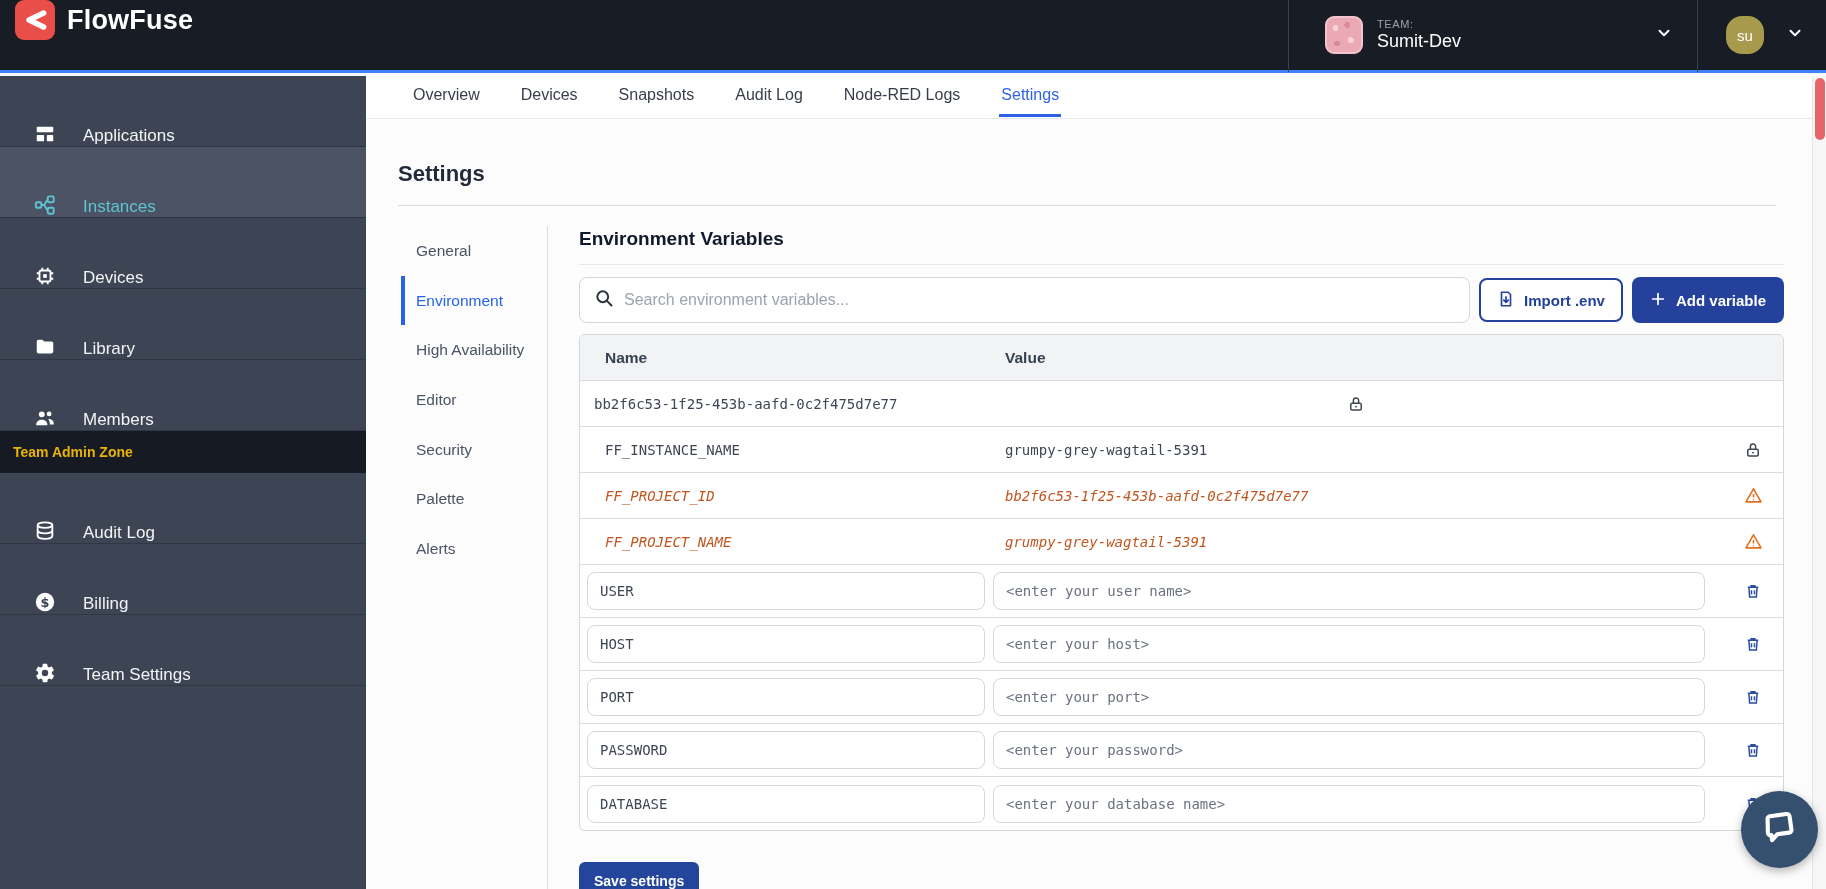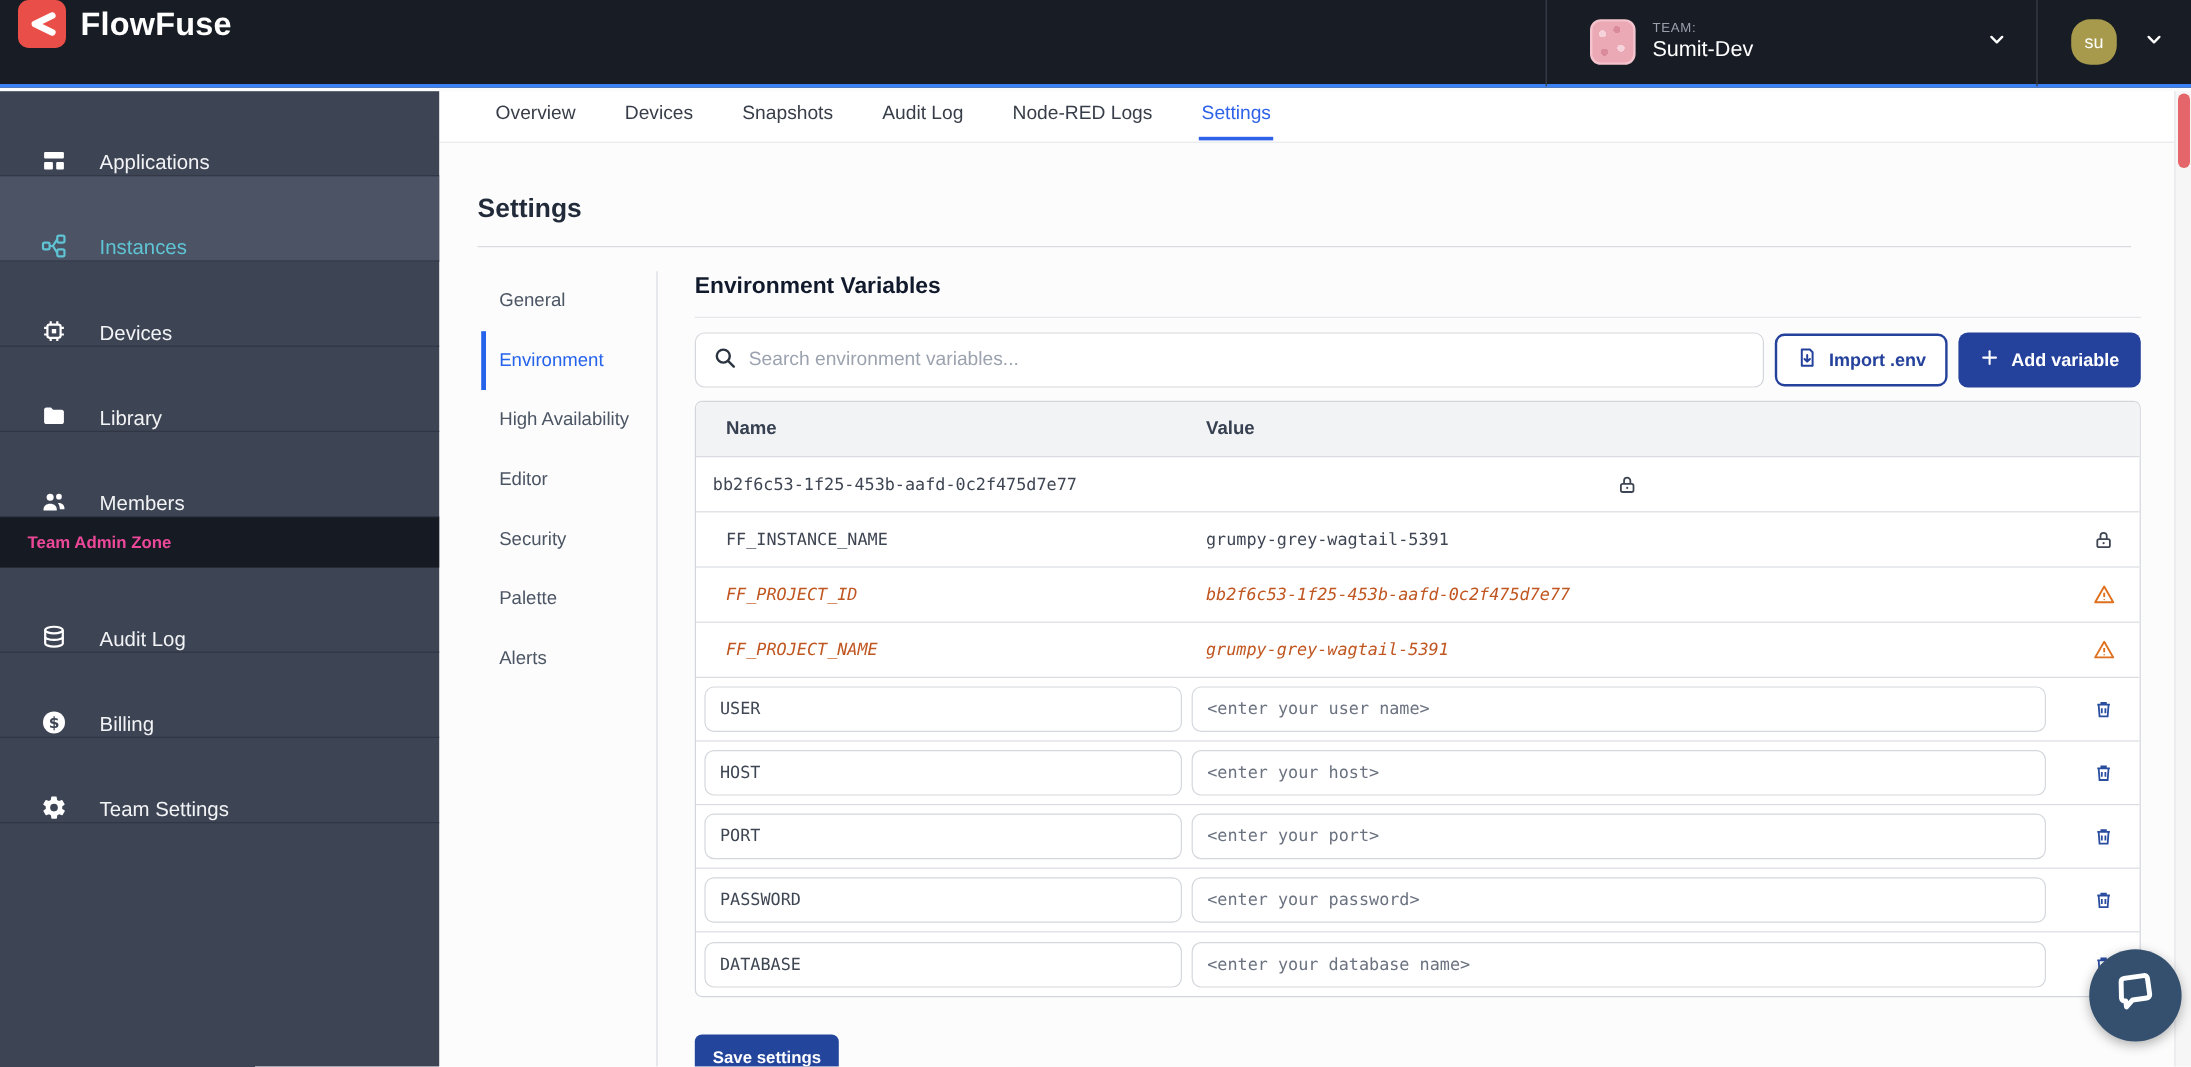--- a/index.html
+++ b/index.html
@@ -31,22 +31,22 @@
   .user-avatar { width:38px; height:38px; border-radius:16px; background:#a89a4d; color:#fff;
     font-size:15px; display:flex; align-items:center; justify-content:center; }
 
   
   .sidebar { position:absolute; left:0; top:76px; width:366px; height:813px; background:#3d4454; z-index:20; }
   .side-item { display:flex; align-items:flex-end; gap:26px; height:71px; padding-left:33px;
     color:#f2f3f5; font-size:17px; border-bottom:1px solid #303644; cursor:pointer; }
   .side-item .sicon { width:24px; height:24px; display:flex; align-items:center; justify-content:center; color:#ffffff; }
   .side-item.active { background:#4b5364; color:#5fc4d3; }
   .side-item.active .sicon { color:#5fc4d3; }
-  .admin-zone { height:42px; background:#161a22; color:#ec4899; font-size:14px; font-weight:bold;
-    display:flex; align-items:center; padding-left:23px; }
+  .admin-zone { height:42px; background:#161a22; color:#eab308; font-size:14px; font-weight:bold;
+    display:flex; align-items:center; padding-left:13px; }
 
   
   .main { position:absolute; left:366px; top:76px; right:14px; bottom:0; background:#fcfcfd; overflow:hidden; }
   .tabbar { height:43px; background:#fff; border-bottom:1px solid #e8e9ec;
     display:flex; align-items:center; gap:37px; padding-left:45px; }
   .tab { font-size:16px; color:#383e49; cursor:pointer; padding:9px 2px 10px 2px; border-bottom:3px solid transparent; }
   .tab.active { color:#2e62e9; border-bottom-color:#2e62e9; }
 
   .page-title { color:#222b3a; font-size:22px; font-weight:bold; margin:42px 36px 18px 32px; }
   .title-rule { height:1px; background:#d9dbe0; margin:0 36px 0 32px; }

